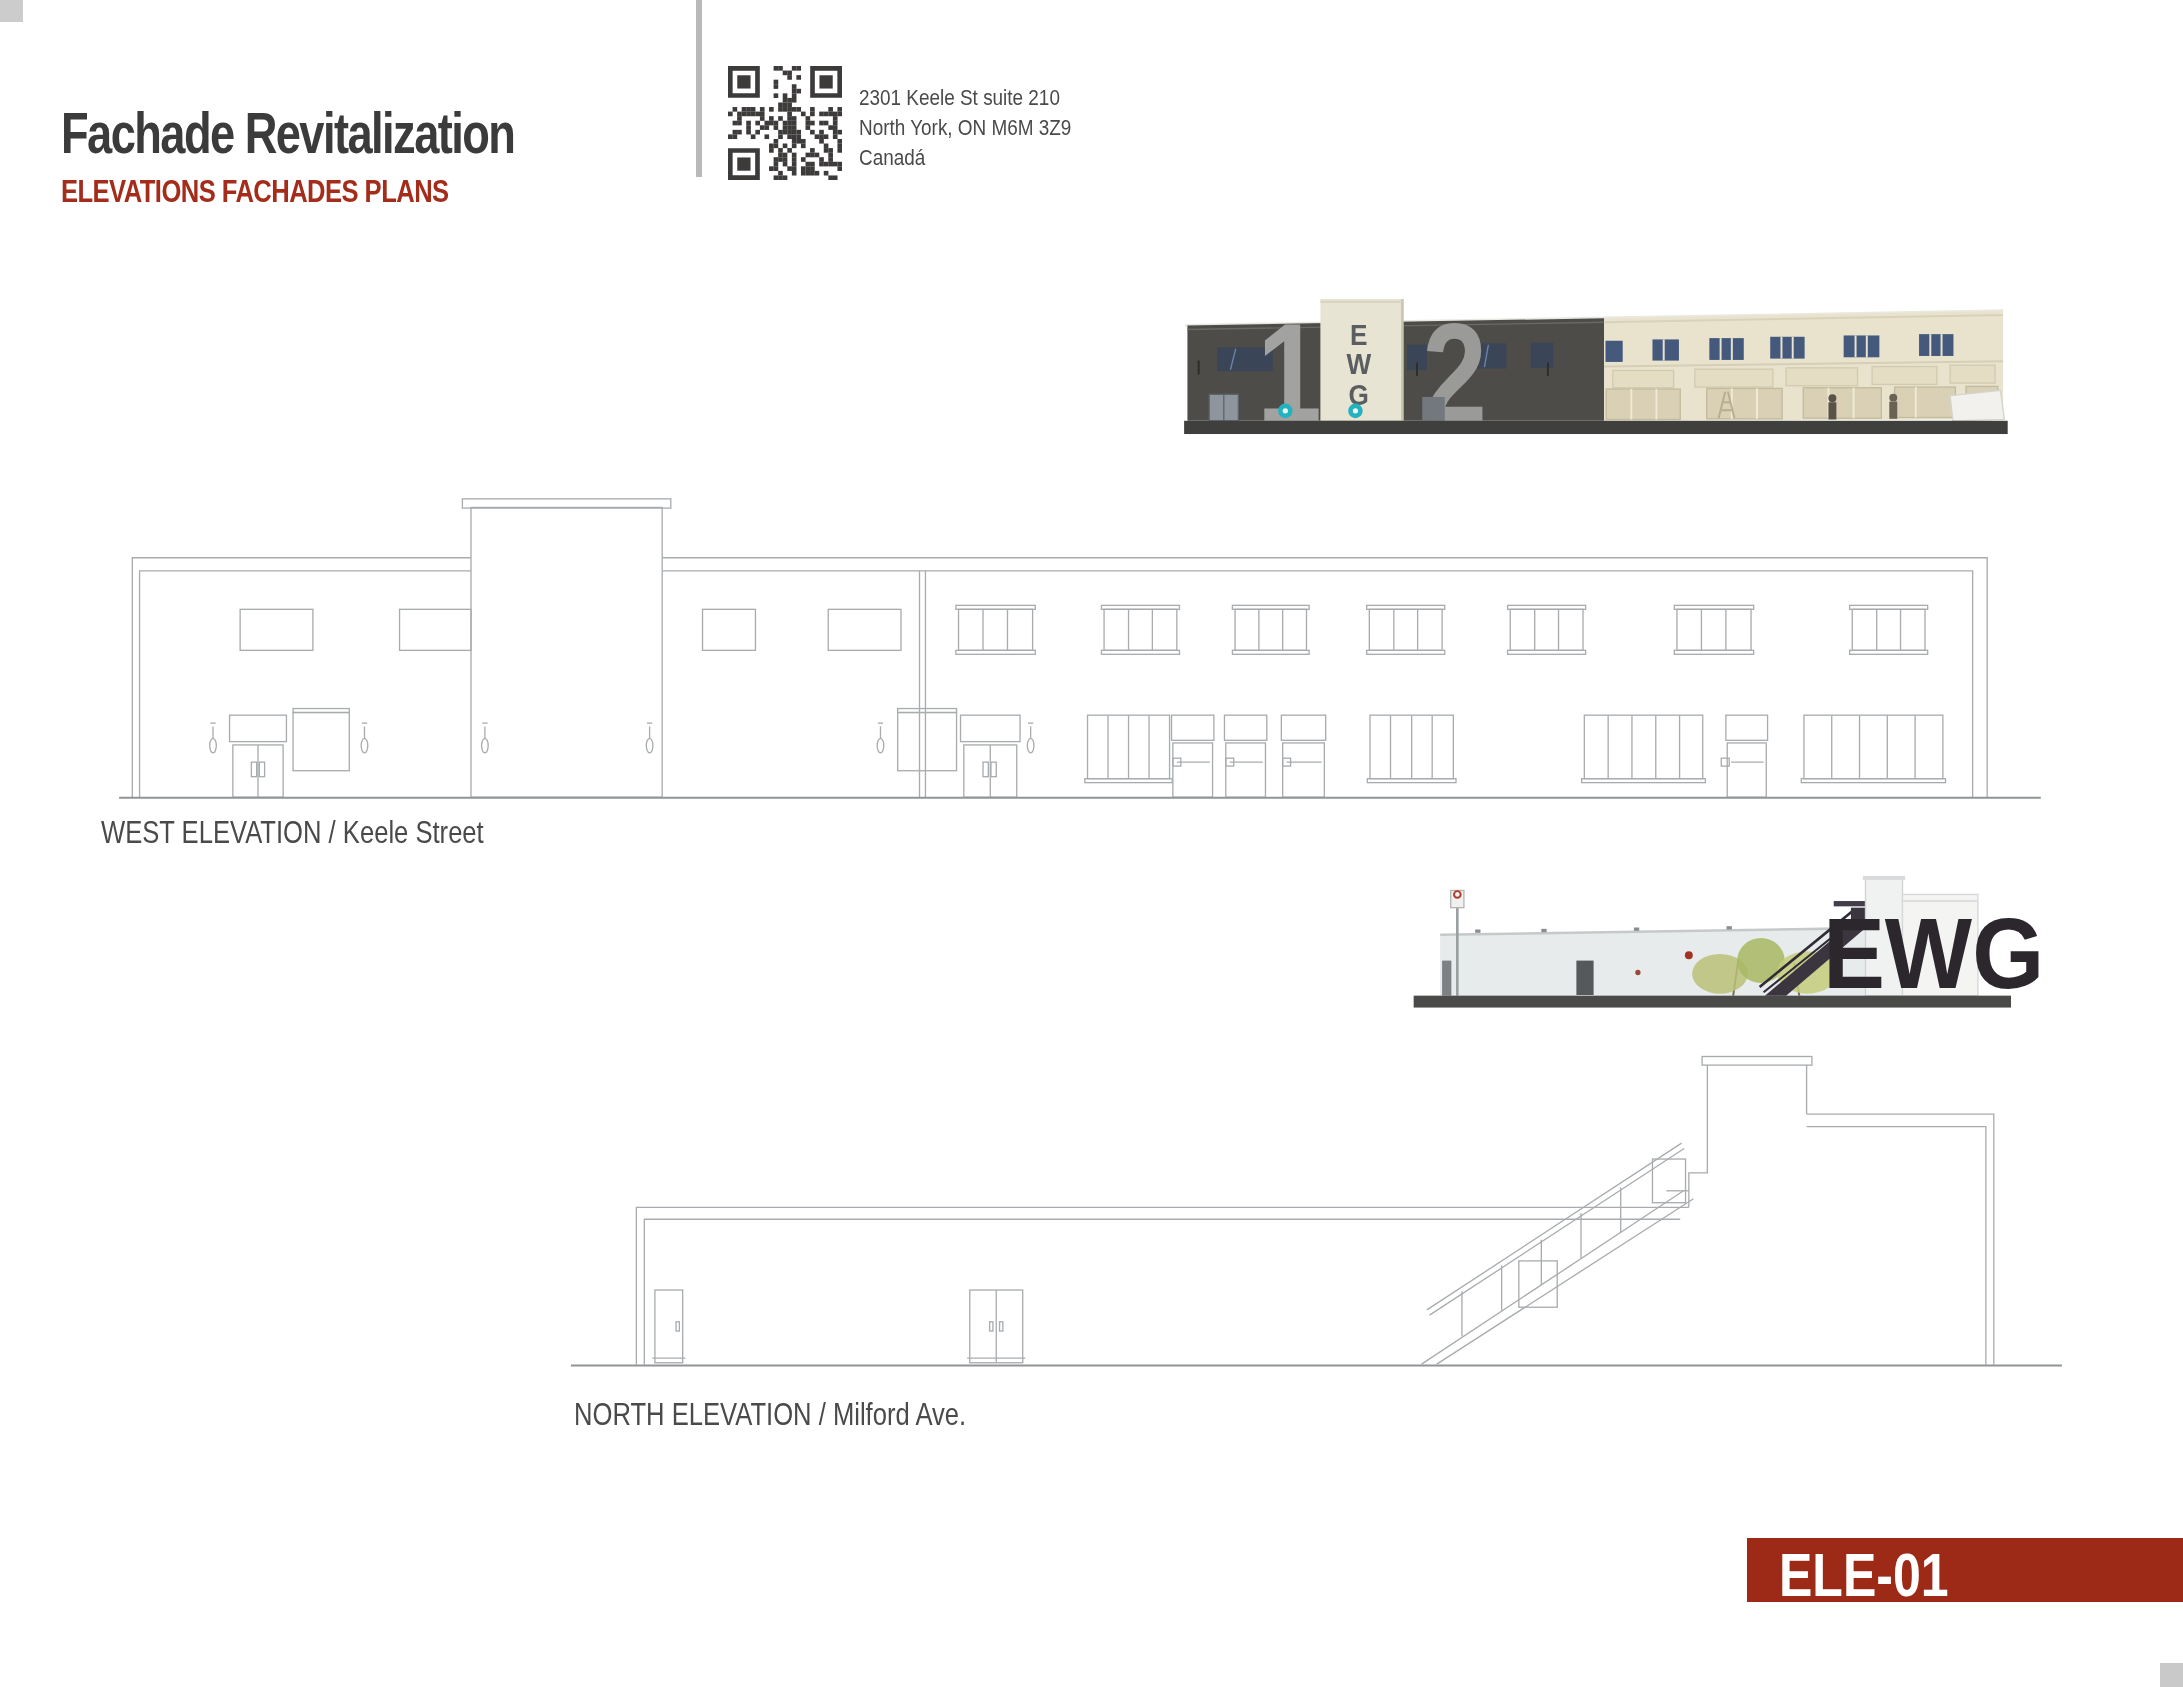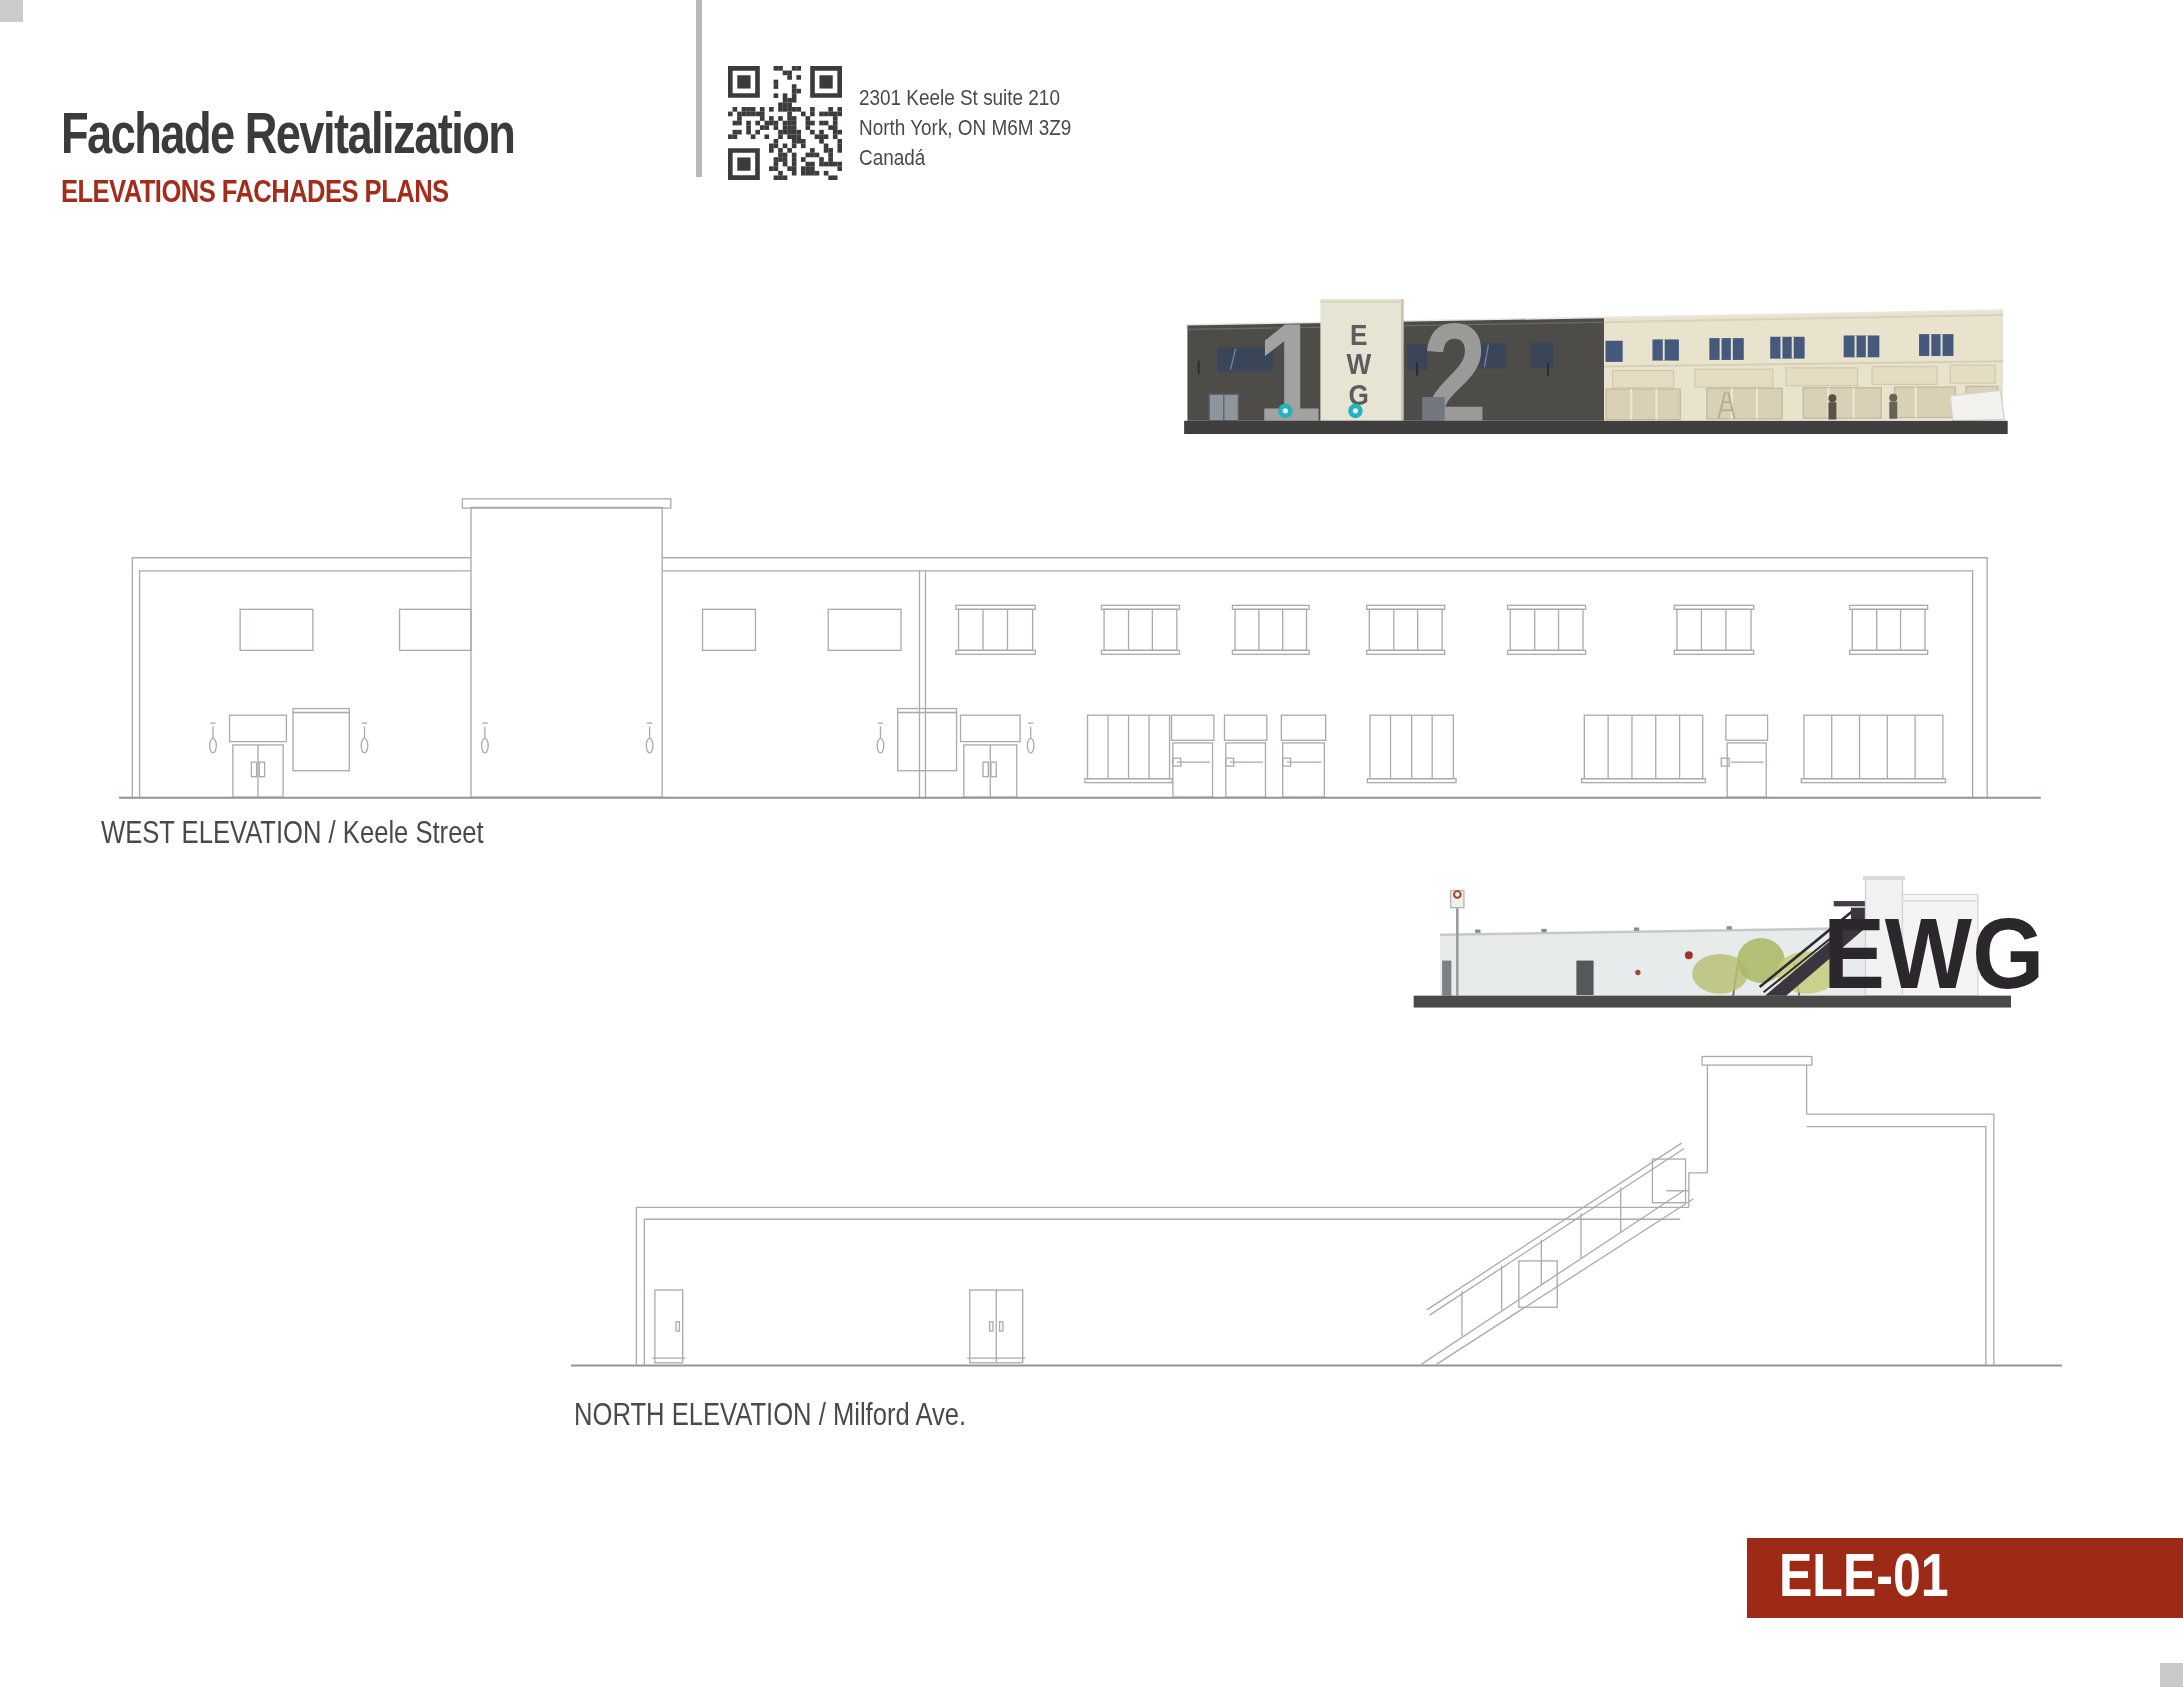--- a/index.html
+++ b/index.html
@@ -13,21 +13,21 @@
   .subtitle{position:absolute;left:61px;top:173px;font-size:32px;font-weight:bold;color:#a42c1a;
          letter-spacing:-0.7px;white-space:nowrap;transform:scaleX(0.80);transform-origin:left top;}
   .divider{position:absolute;left:696px;top:0;width:6px;height:177px;background:#b9b9b9;}
   .qr{position:absolute;left:728px;top:66px;width:114px;height:114px;}
   .address{position:absolute;left:859px;top:83px;font-size:22px;line-height:30px;color:#4a4a4a;
          white-space:nowrap;transform:scaleX(0.86);transform-origin:left top;}
   .drawlabel{position:absolute;font-size:32px;color:#4a4a4a;white-space:nowrap;
          transform:scaleX(0.80);transform-origin:left top;}
   .drawlabel.west{left:101px;top:814px;}
   .drawlabel.north{left:574px;top:1396px;}
-  .badge{position:absolute;left:1747px;top:1538px;width:437px;height:80px;background:#9d2a17;}
+  .badge{position:absolute;left:1747px;top:1538px;width:437px;height:64px;background:#9d2a17;}
   .badge .code{position:absolute;left:32px;top:0;line-height:75px;font-size:61px;font-weight:bold;
          color:#ffffff;letter-spacing:0px;transform:scaleX(0.82);transform-origin:left top;white-space:nowrap;}
   svg.sheet{position:absolute;left:0;top:0;}
   svg text{font-family:"Liberation Sans",sans-serif;}
 </style>
 </head>
 <body>
 
 <div class="page">
 

